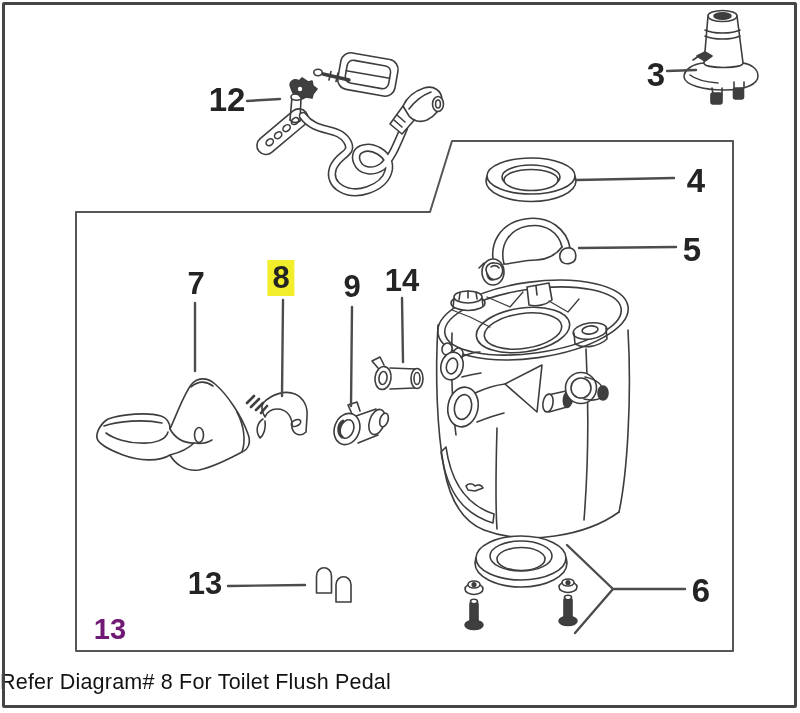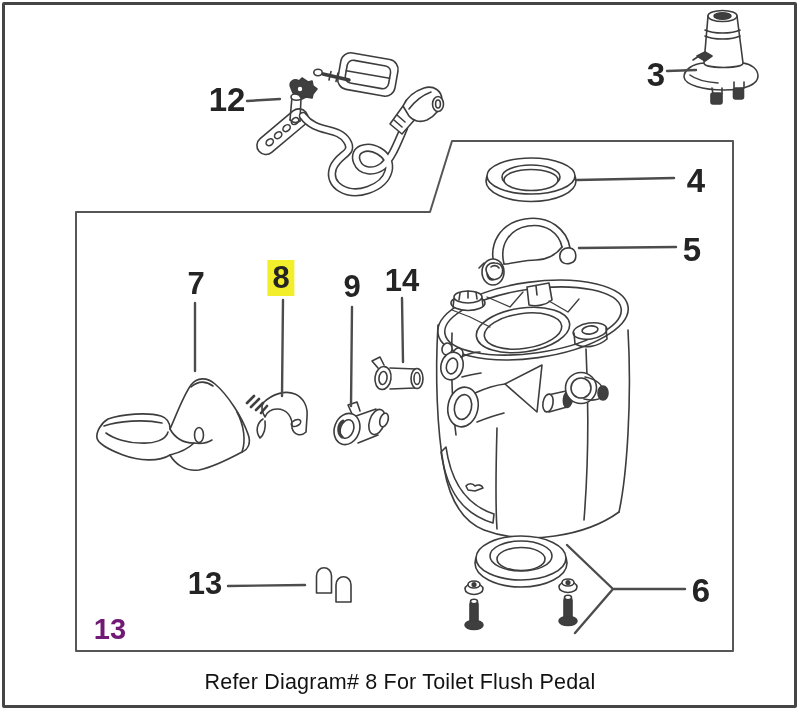--- a/index.html
+++ b/index.html
@@ -20,21 +20,21 @@
   }
   .callout.big{font-size:33px;}
   .callout.highlight{
     background:#f3ee2b;padding:2px 5px 3px 5px;
   }
   .sheet-label{
     position:absolute;transform:translate(-50%,-50%);
     color:#701a75;font-weight:700;font-size:29px;line-height:1;
   }
   .caption{
-    position:absolute;left:0;top:670px;width:800px;text-align:center;
+    position:absolute;left:0;top:670px;width:800px;
     color:#121212;font-size:21.5px;font-weight:400;letter-spacing:.2px;
   }
 </style>
 </head>
 <body>
 
 <div class="stage">
 
   <svg class="artwork" width="800" height="713" viewBox="0 0 800 713" stroke="#3d3d3d" stroke-width="1.6" fill="none" stroke-linecap="round" stroke-linejoin="round">
 

